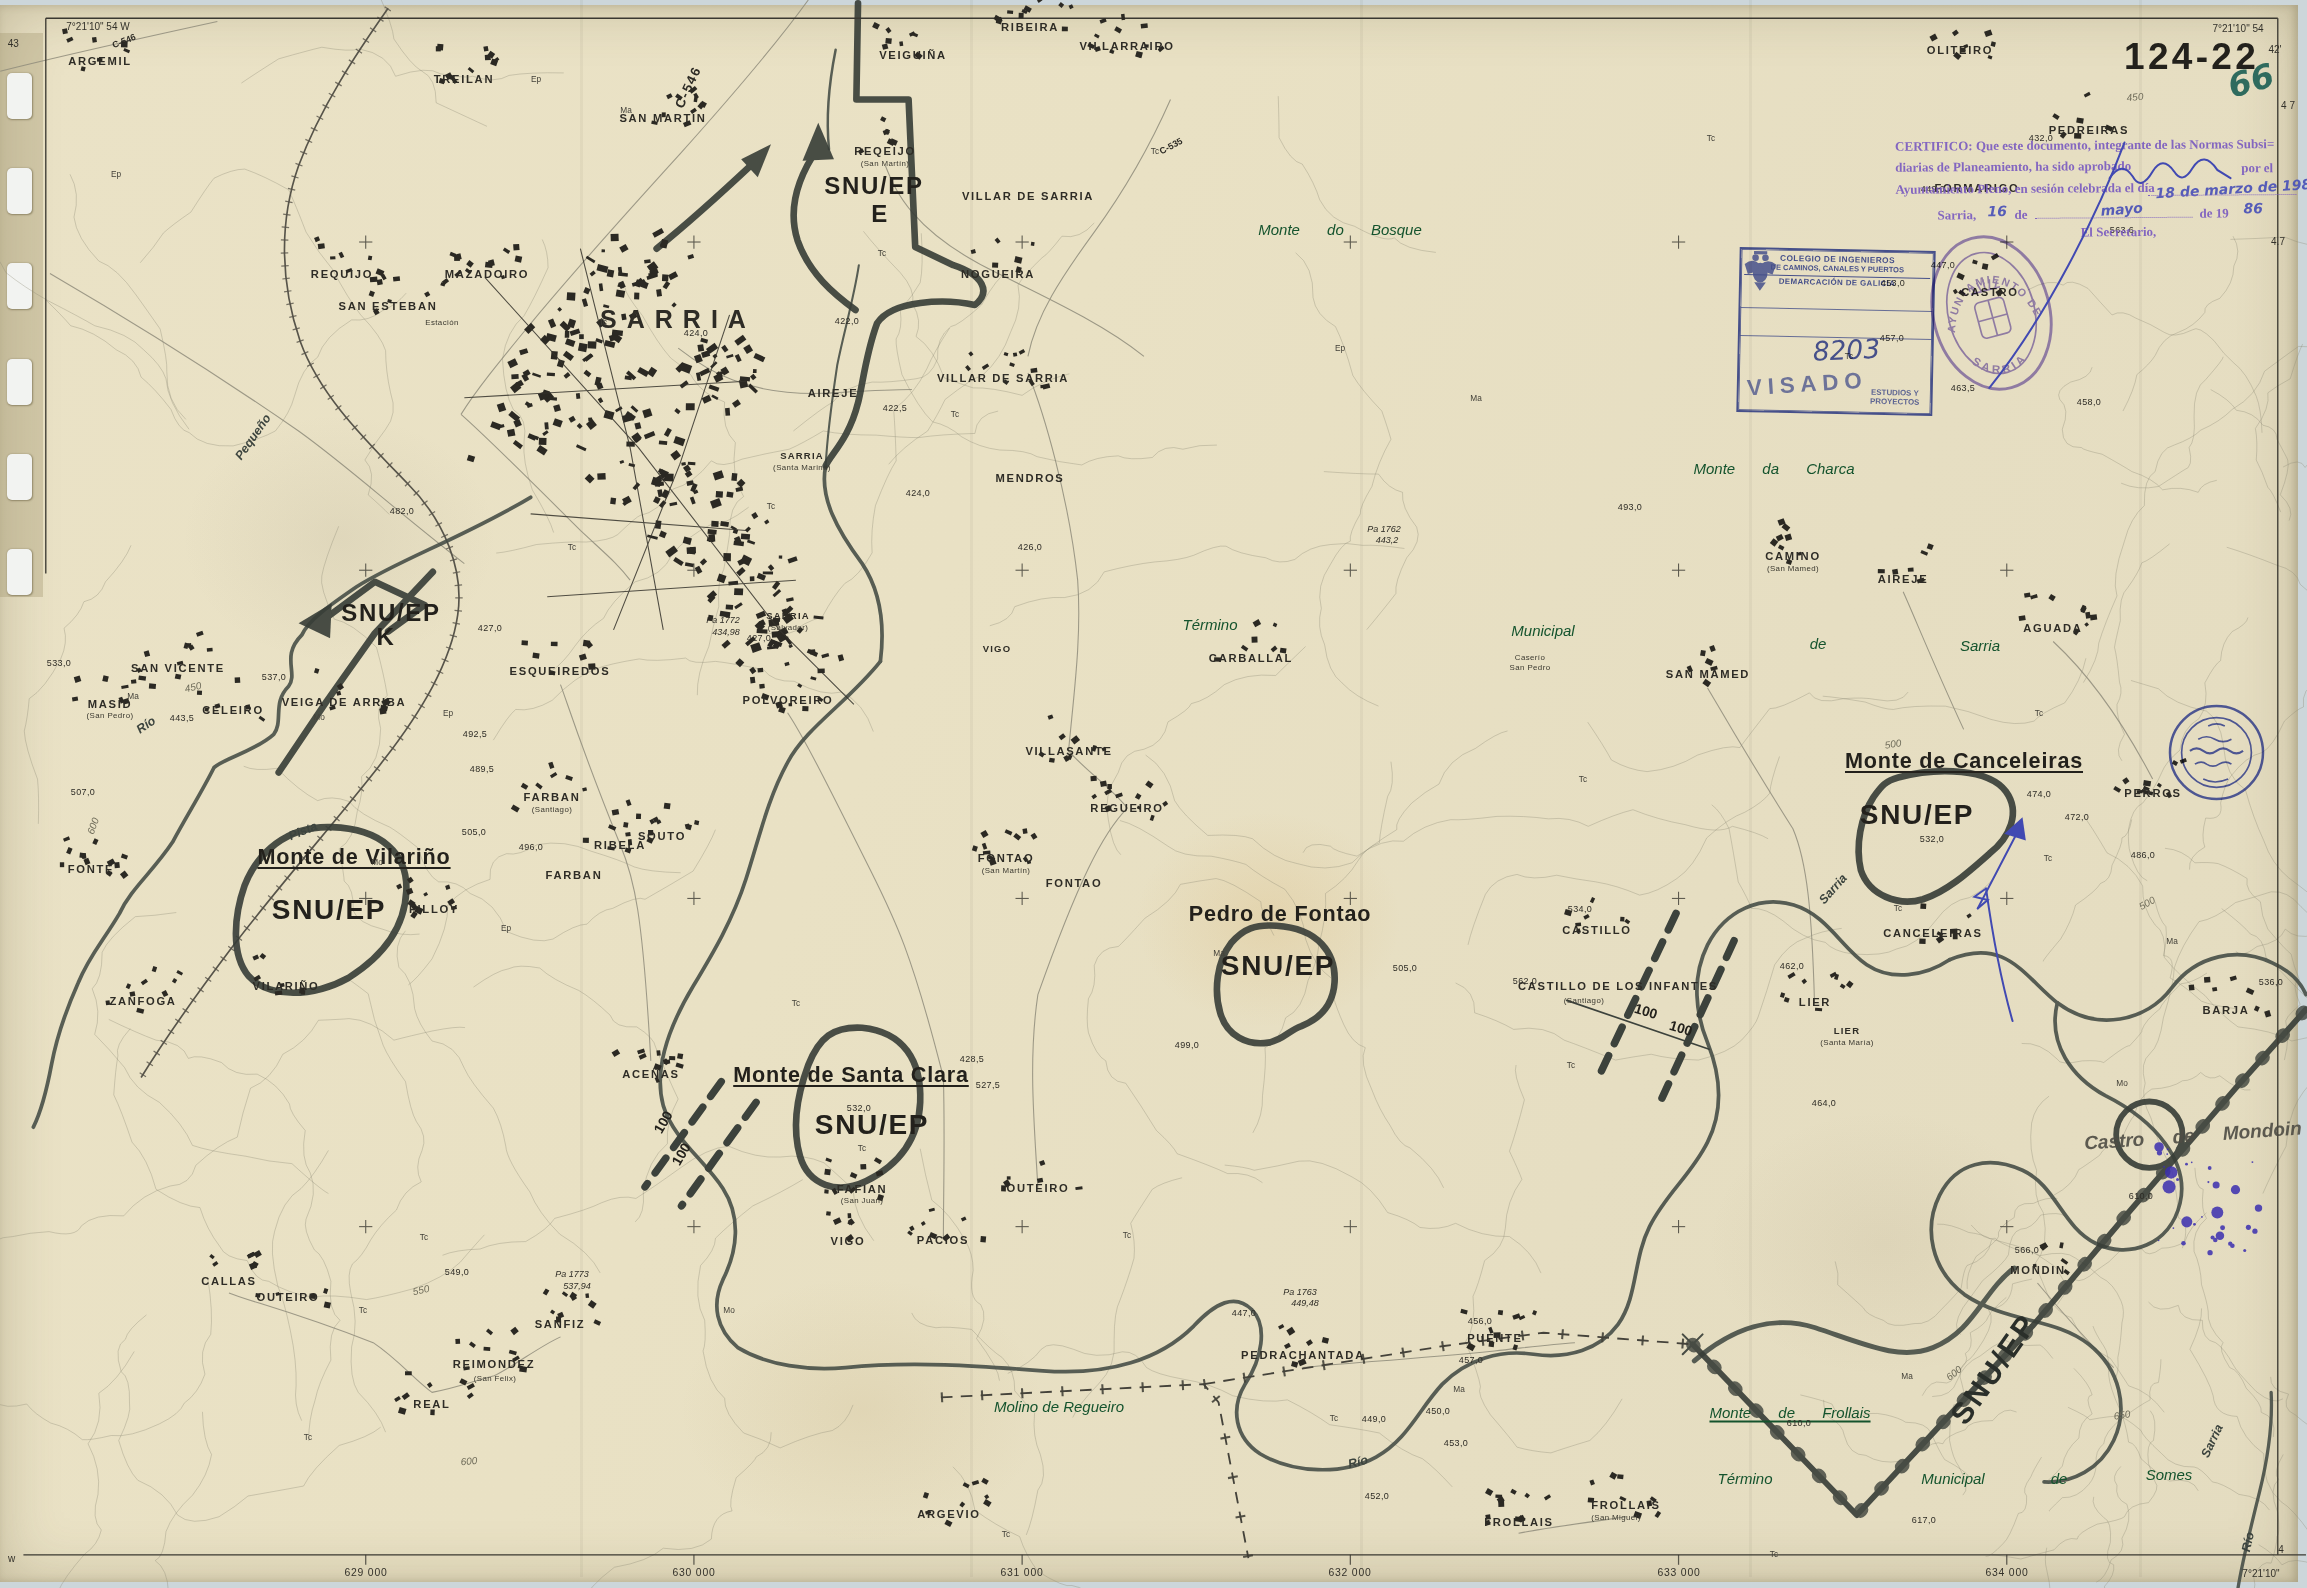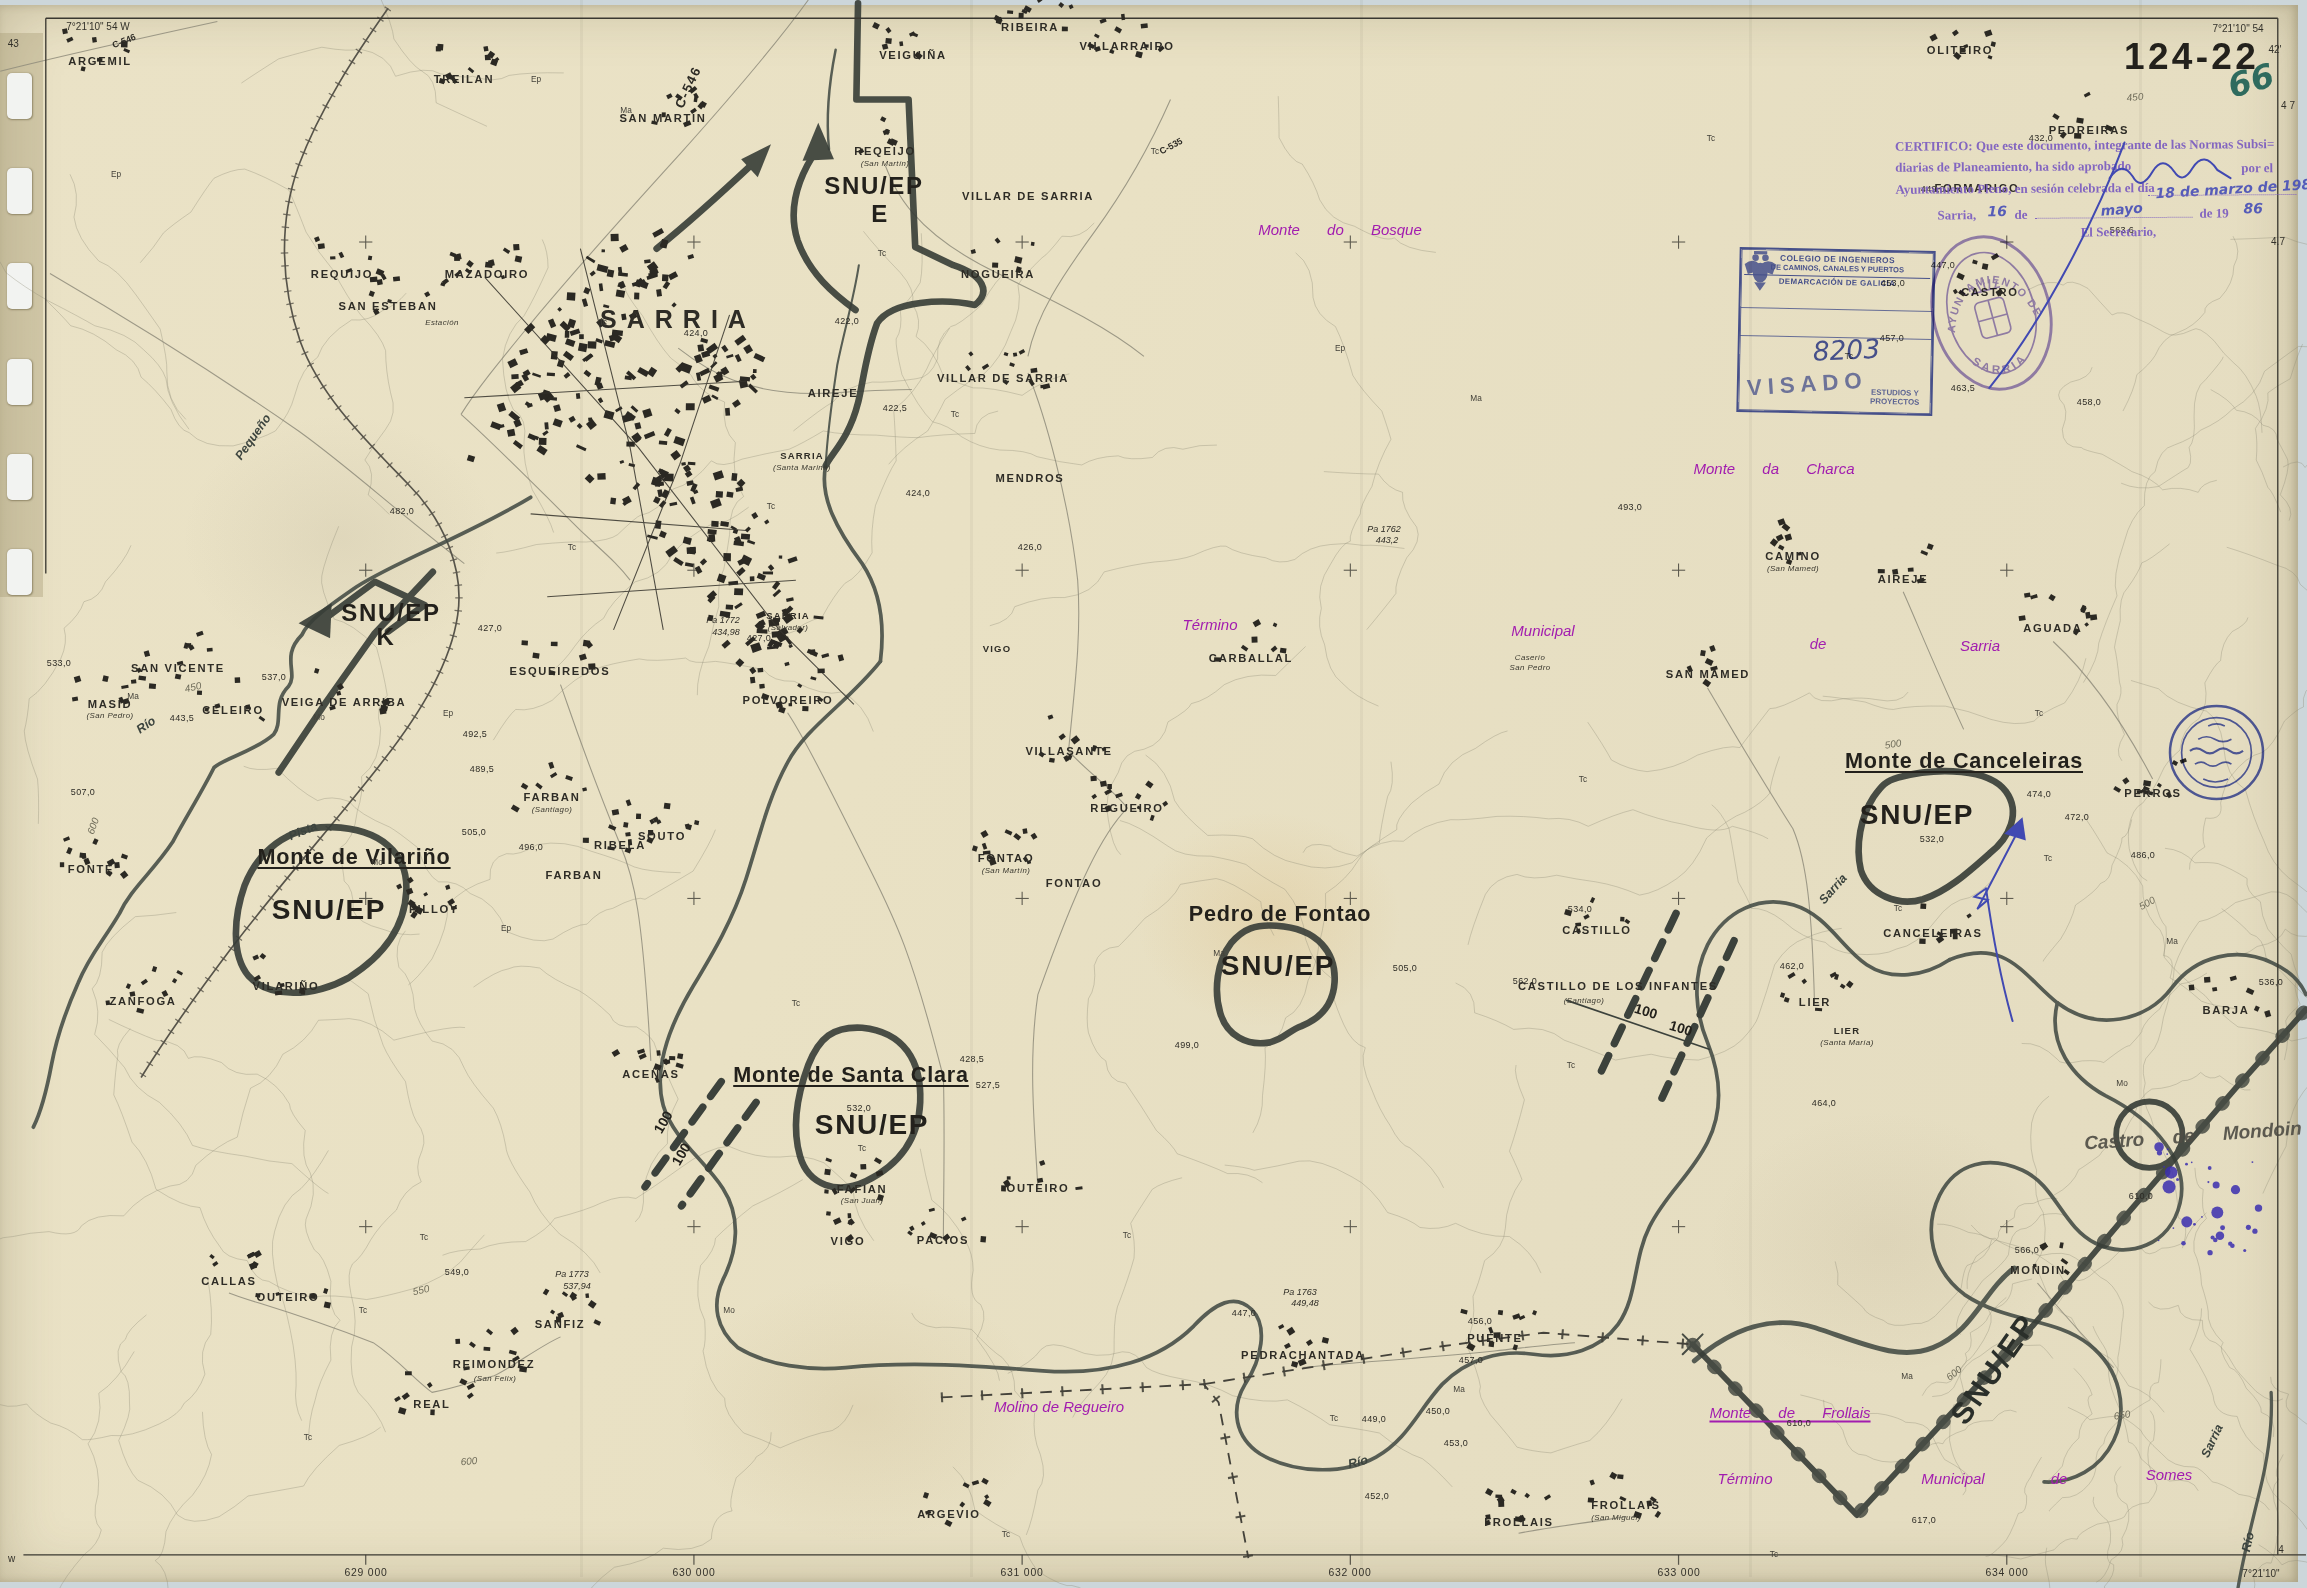--- a/index.html
+++ b/index.html
@@ -12,27 +12,27 @@
   #holes{position:absolute;left:0;top:33px;width:43px;height:564px;background:rgba(160,148,110,.35);}
   .hole{position:absolute;left:6.6px;width:25px;height:46px;background:#f2f3f1;border-radius:5px;
     box-shadow:0.8px 0.8px 1.7px rgba(60,50,20,.4);}
   svg{position:absolute;left:0;top:0;}
   #mapsvg{z-index:1;}
   #labels{position:absolute;left:0;top:0;width:2307px;height:1588px;z-index:3;}
   .lbl{position:absolute;white-space:nowrap;color:#2e2c26;transform:translate(-50%,-50%);}
   .l-town{font-size:11.2px;font-weight:bold;letter-spacing:1.7px;}
   .l-townxl{font-size:25px;font-weight:bold;letter-spacing:10px;}
   .l-townsm{font-size:9.5px;font-weight:bold;letter-spacing:1.2px;}
-  .l-sub{font-size:7.9px;letter-spacing:0.4px;color:#3a382f;font-style:italic;}
+  .l-sub{font-size:7.9px;letter-spacing:0.4px;color:#3a382f;}
   .l-zone{font-size:24px;font-weight:bold;letter-spacing:1.7px;color:#23211c;}
   .l-zonelg{font-size:28px;font-weight:bold;letter-spacing:1.7px;color:#23211c;}
   .l-zonerot{font-size:30px;font-weight:bold;letter-spacing:2.5px;color:#2a2f2a;}
   .l-monte{font-size:21.6px;font-weight:600;letter-spacing:0.8px;color:#23211c;}
   .l-castro{font-size:19px;font-weight:bold;font-style:italic;color:#4e4c44;opacity:.9;}
-  .l-termino{font-size:15px;font-style:italic;font-weight:500;color:#a21caf;}
+  .l-termino{font-size:15px;font-style:italic;font-weight:500;color:#14532d;}
   .l-spot{font-size:9px;letter-spacing:0.4px;}
   .l-pa{font-size:9px;font-style:italic;}
   .l-contour{font-size:10px;font-style:italic;color:#6f6c5a;}
   .l-river{font-size:12.4px;font-style:italic;font-weight:600;color:#3c443e;}
   .l-code{font-size:8.3px;color:#44423a;}
   .l-hand{font-size:14px;font-weight:bold;color:#23211c;}
   .l-corner{font-size:10px;color:#33312a;}
   .l-grid{font-size:10.4px;letter-spacing:0.8px;color:#33312a;}
   .l-road{font-size:9px;font-weight:bold;}
   .l-roadlg{font-size:13.3px;font-weight:bold;letter-spacing:1.7px;}

